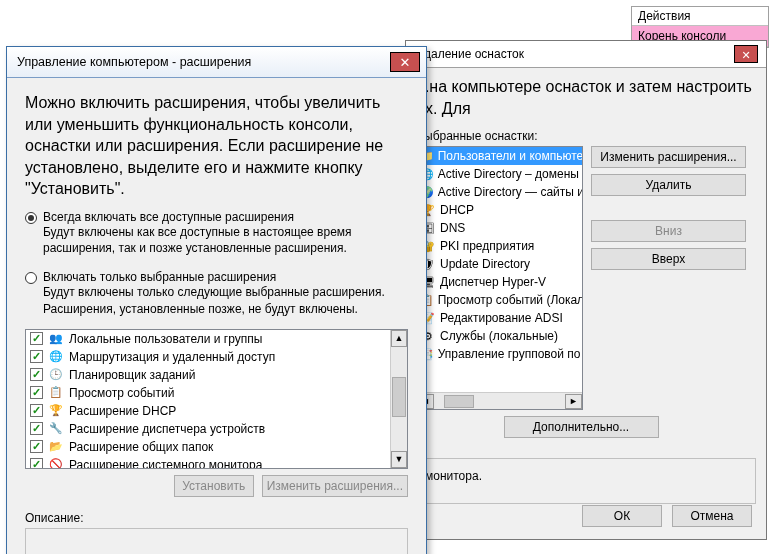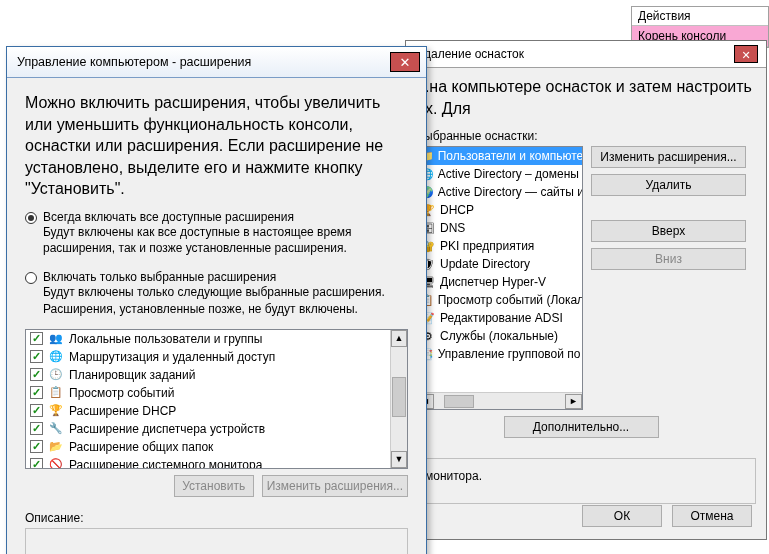--- a/index.html
+++ b/index.html
@@ -125,22 +125,22 @@
           <div class="track">
               <div class="thumb"></div>
             </div>
           <div class="btn">►</div>
         </div>
       </div>
       <div class="side-btns">
         <div class="btn-std">Изменить расширения...</div>
         <div class="btn-std">Удалить</div>
         <div style="height:12px"></div>
+        <div class="btn-std dis">Вниз</div>
         <div class="btn-std">Вверх</div>
-        <div class="btn-std dis">Вниз</div>
         <div style="flex:1"></div>
       </div>
     </div>
     <div style="display:flex;justify-content:center;margin-top:6px;width:330px;">
       <div class="btn-std" style="width:155px">Дополнительно...</div>
     </div>
     <div class="desc-box">
       <span>монитора.</span>
     </div>
     <div class="bottom-btns">

